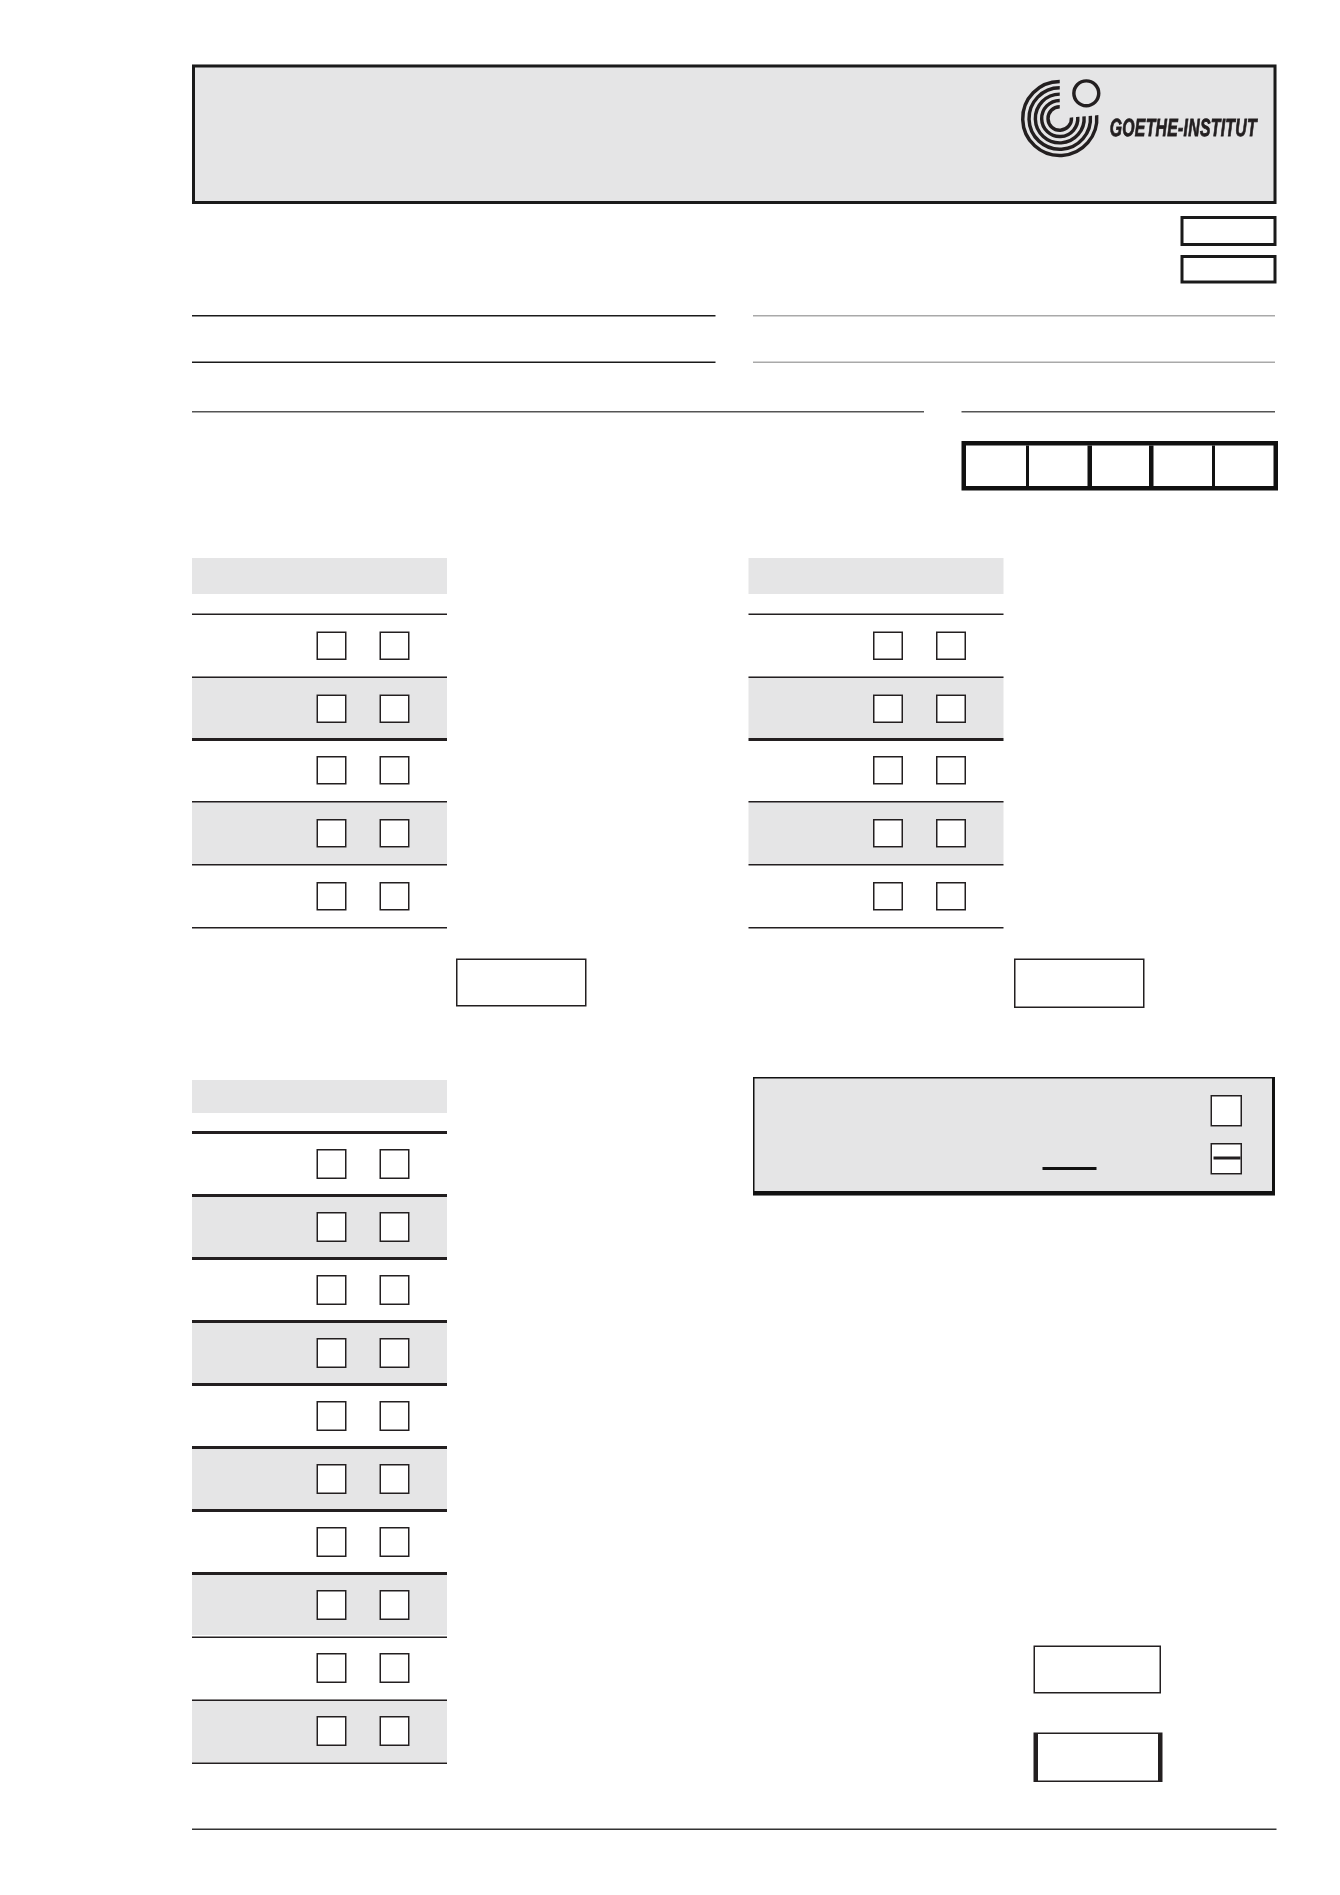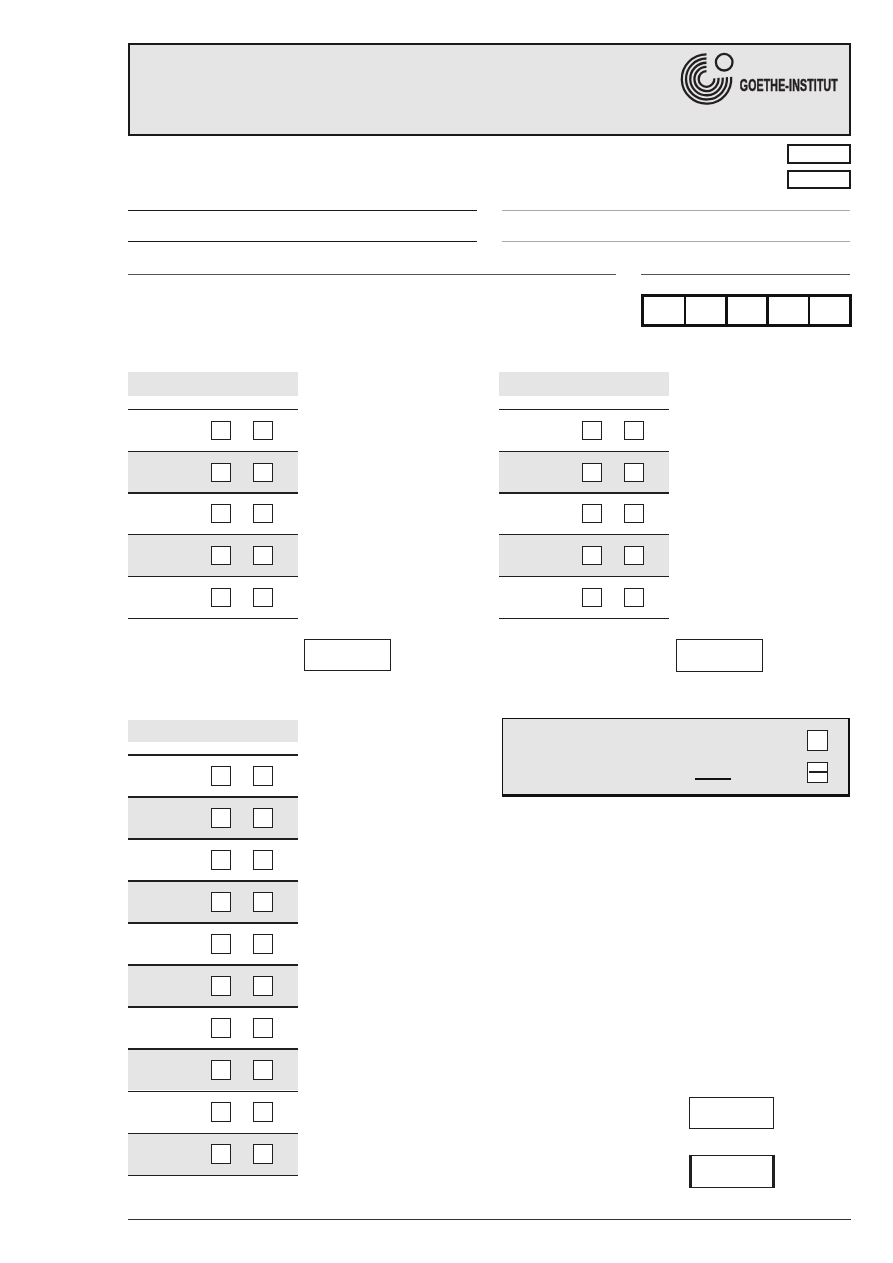--- a/index.html
+++ b/index.html
@@ -1,15 +1,15 @@
 <!DOCTYPE html>
 <html><head><meta charset="utf-8">
 <style>
 html,body{margin:0;padding:0;background:#fff;}
-#page{position:relative;width:893px;height:1263px;background:#ffffff;font-family:"Liberation Sans",sans-serif;overflow:hidden;}
+#page{position:relative;width:893px;height:1263px;background:#ffffff;font-family:"Liberation Sans",sans-serif;overflow:hidden;font-style:italic;}
 .abs{position:absolute;box-sizing:border-box;}
 .cb{position:absolute;box-sizing:border-box;border:1.7px solid #231f20;background:#fff;}
 .line{position:absolute;}
 </style></head><body>
 <div id="page">
 
 <div class="abs" style="left:128px;top:43px;width:722.5px;height:93px;background:#e5e5e6;border:2px solid #1a1a1a;"></div>
 
 <svg class="abs" style="left:676px;top:50px;" width="166" height="62" viewBox="0 0 166 62">
 

